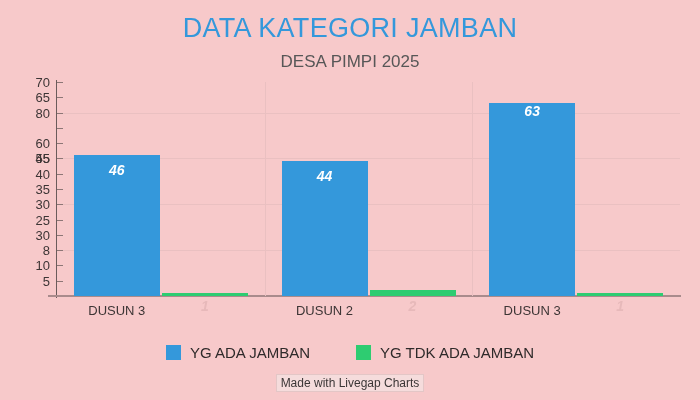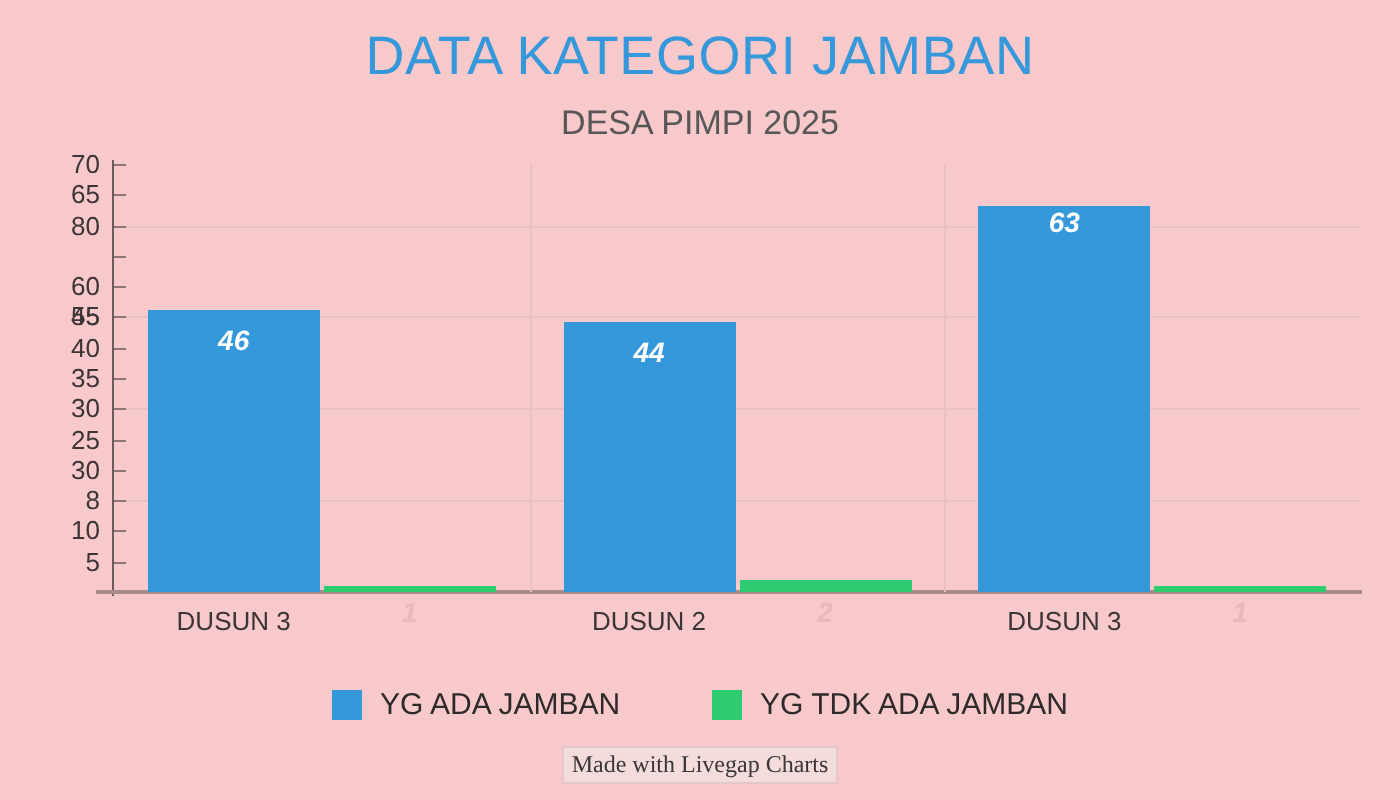--- a/index.html
+++ b/index.html
@@ -179,21 +179,20 @@
     width: 700px;
     text-align: center;
   }
   .watermark span {
     display: inline-block;
     background: #f5dcdc;
     color: #3b3636;
     font-size: 12px;
     padding: 1px 4px;
     border: 1px solid #e3c6c6;
-    font-family: Liberation Serif, serif;
   }
 </style>
 </head>
 <body>
 
 <div id="chart-root">
 
   <div class="chart-title">DATA KATEGORI JAMBAN</div>
   <div class="chart-subtitle">DESA PIMPI 2025</div>
 

